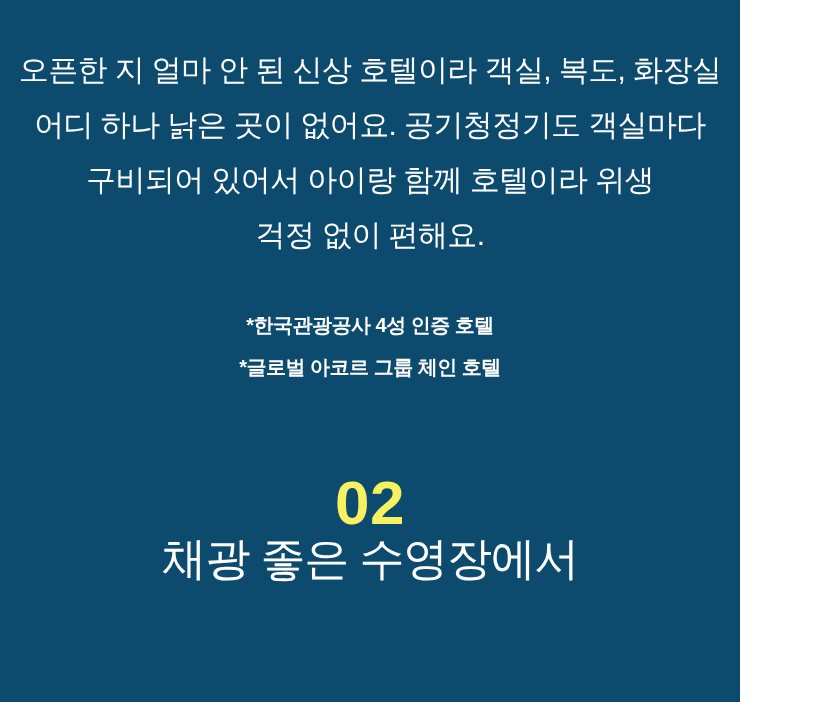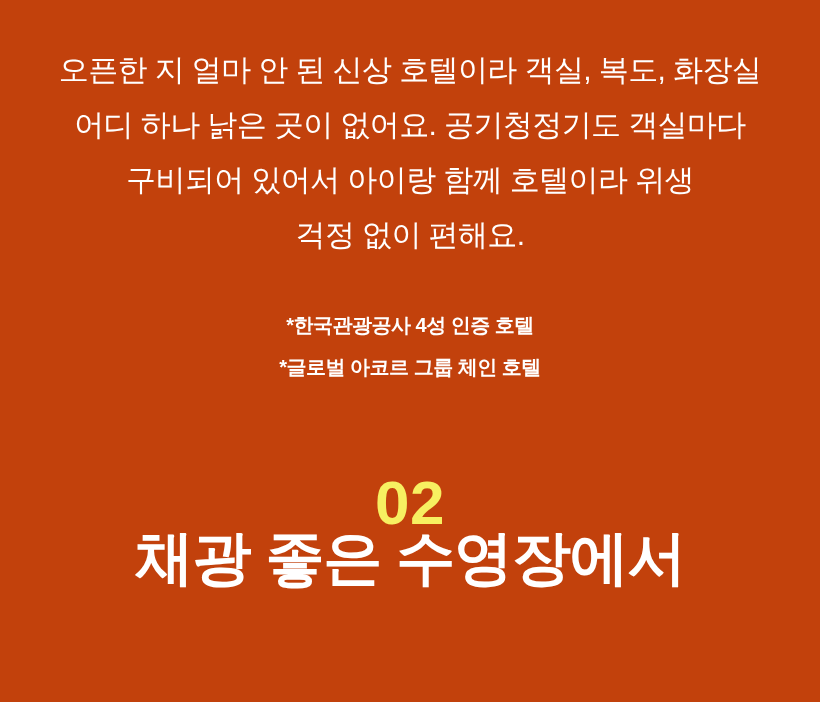--- a/index.html
+++ b/index.html
@@ -9,27 +9,27 @@
   }
   body {
     width: 828px;
     height: 702px;
     overflow: hidden;
     font-family: "Liberation Sans", "DejaVu Sans", sans-serif;
   }
 
   #promo-card {
     position: relative;
-    width: 820px;
+    width: 740px;
     height: 702px;
     box-sizing: border-box;
     display: flex;
     flex-direction: column;
     align-items: flex-start;
-    background: #c2410c;
+    background: #0c4a6e;
   }
 
   
   .description-block {
     width: 100%;
     margin-top: 42px;
     display: flex;
     flex-direction: column;
     align-items: center;
   }
@@ -72,22 +72,22 @@
   .section-number {
     color: #F7F061;
     font-size: 62px;
     font-weight: 700;
     line-height: 54px;
     letter-spacing: 0.5px;
     text-align: center;
   }
   .section-title-line {
     color: #FFFFFF;
-    font-size: 59px;
-    font-weight: 700;
+    font-size: 45px;
+    font-weight: 400;
     line-height: 57px;
     letter-spacing: -1.2px;
     text-align: center;
     white-space: nowrap;
   }
 </style>
 </head>
 <body>
 
 <div id="promo-card">

